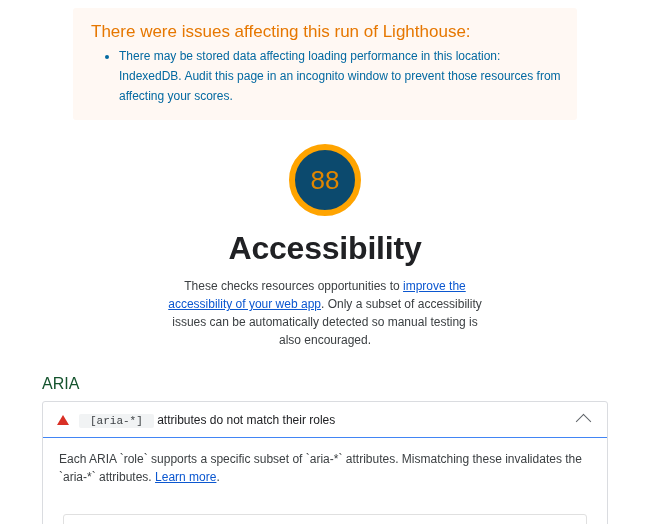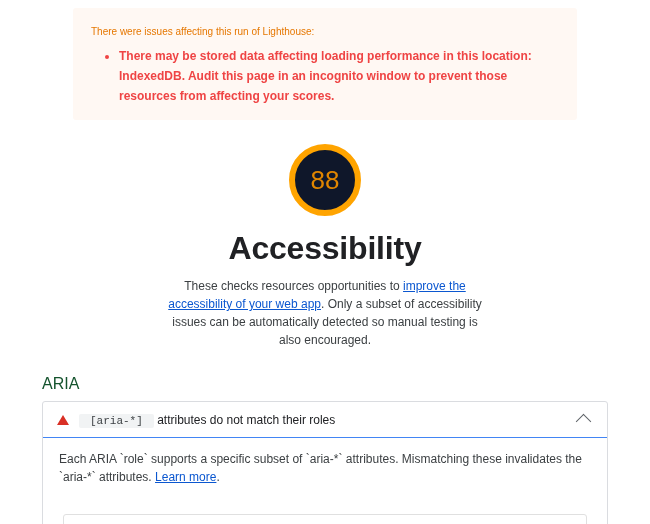--- a/index.html
+++ b/index.html
@@ -26,50 +26,50 @@
   
   .warning-banner {
     margin: 8px 73px 0 73px;
     background: #fff8f3;
     border-radius: 3px;
     padding: 12px 16px 14px 16px;
     box-sizing: border-box;
   }
   .warning-title {
     color: #e67700;
-    font-size: 10px;
+    font-size: 17px;
     line-height: 16px;
     margin: 4px 0 6px 2px;
     font-weight: 400;
   }
   .warning-list {
     margin: 0;
     padding-left: 30px;
     color: #3c4043;
   }
   .warning-list li {
     font-size: 12px;
     line-height: 20px;
-    font-weight: bold;
-    color: #ef4444;
+    font-weight: normal;
+    color: #0369a1;
   }
 
   
   .gauge-wrap {
     display: flex;
     justify-content: center;
     margin-top: 24px;
   }
   .gauge {
     width: 72px;
     height: 72px;
     border-radius: 50%;
     border: 6px solid #ffa400;
     box-sizing: border-box;
-    background: #0f172a;
+    background: #0c4a6e;
     display: flex;
     align-items: center;
     justify-content: center;
   }
   .gauge-score {
     font-size: 26px;
     color: #e08600;
     font-weight: 400;
     line-height: 1;
   }

